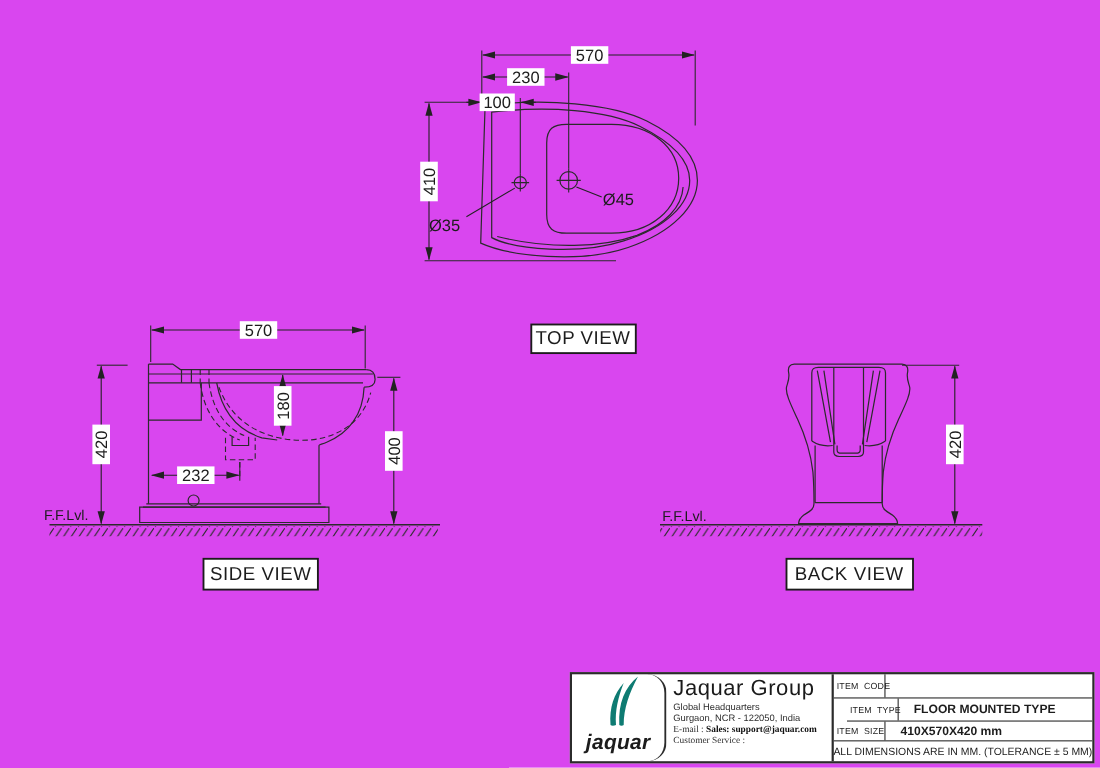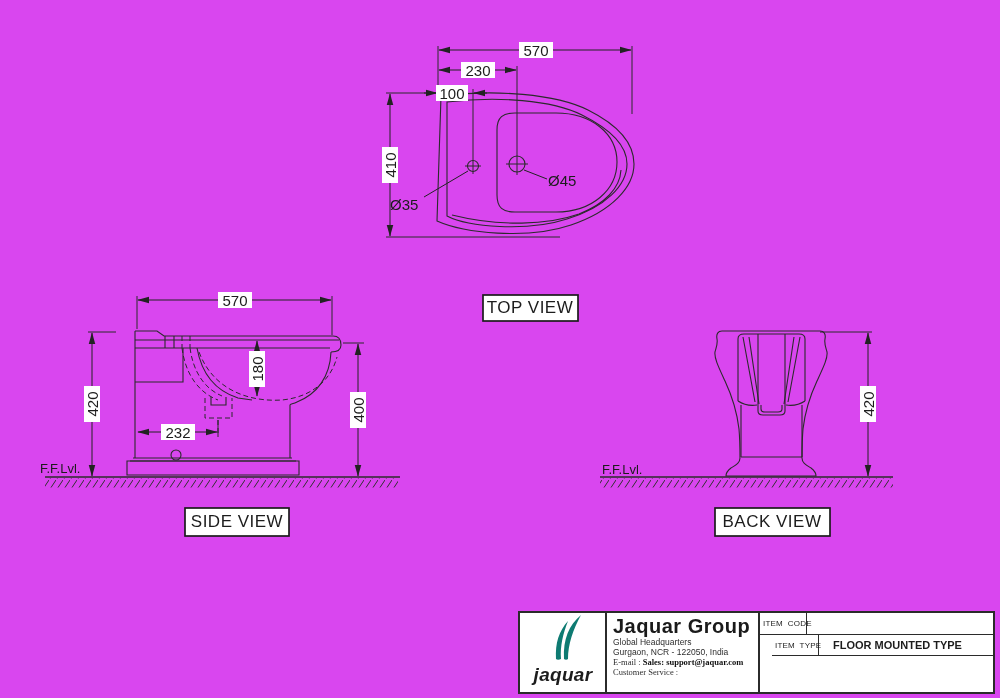--- a/index.html
+++ b/index.html
@@ -8,24 +8,24 @@
   #drawing-svg{position:absolute;left:0;top:0;}
   svg text{font-family:"Liberation Sans",sans-serif;fill:#1c1c1c;}
   .dim-txt{font-size:15px;}
   .ffl-txt{font-size:13px;}
   .view-label{font-size:17px;letter-spacing:.5px;}
 
   
   #titleblock{position:absolute;left:518px;top:611px;width:477px;height:83px;
       border:2px solid #2b2b2b;display:flex;box-sizing:border-box;background:#fff;}
   .tb-logo{width:87px;border-right:2px solid #2b2b2b;box-sizing:border-box;
-      display:flex;align-items:center;justify-content:center;}
+      display:flex;align-items:center;justify-content:center;border-radius:17px;}
   .tb-company{width:153px;border-right:2px solid #2b2b2b;box-sizing:border-box;
       padding:2px 0 0 6px;overflow:hidden;}
-  .tb-company h1{margin:0;font-size:20px;font-weight:700;letter-spacing:.5px;color:#1a1a1a;line-height:22px;}
+  .tb-company h1{margin:0;font-size:20px;font-weight:400;letter-spacing:.5px;color:#1a1a1a;line-height:22px;}
   .tb-addr{font-size:8.5px;line-height:10px;color:#2d2d2d;}
   .tb-mail{font-size:8.5px;line-height:10px;color:#2d2d2d;font-family:Liberation Serif, serif;}
   .tb-mail b{color:#111;}
   .tb-items{flex:1;display:flex;flex-direction:column;box-sizing:border-box;}
   .tb-row{display:flex;border-bottom:1.5px solid #2b2b2b;box-sizing:border-box;}
   .tb-row:nth-child(1){height:22px;}
   .tb-row:nth-child(2){height:21px;margin-left:12px;}
   .tb-row:nth-child(3){height:18px;}
   .tb-note{flex:1;display:flex;align-items:center;justify-content:center;
       font-size:9.5px;color:#1c1c1c;white-space:nowrap;}
@@ -236,16 +236,21 @@
       <div class="tb-mail"><span>Customer Service : </span></div>
     </div>
     <div class="tb-items">
       <div class="tb-row">
         <div class="tb-lab">ITEM  CODE</div>
       </div>
       <div class="tb-row">
         <div class="tb-lab">ITEM  TYPE</div>
         <div class="tb-val">FLOOR MOUNTED TYPE</div>
       </div>
+      <div class="tb-row">
+        <div class="tb-lab">ITEM  SIZE</div>
+        <div class="tb-val">410X570X420 mm</div>
+      </div>
+      <div class="tb-note">ALL DIMENSIONS ARE IN MM. (TOLERANCE ± 5 MM)</div>
     </div>
   </div>
 
 </div>
 
 </body></html>

